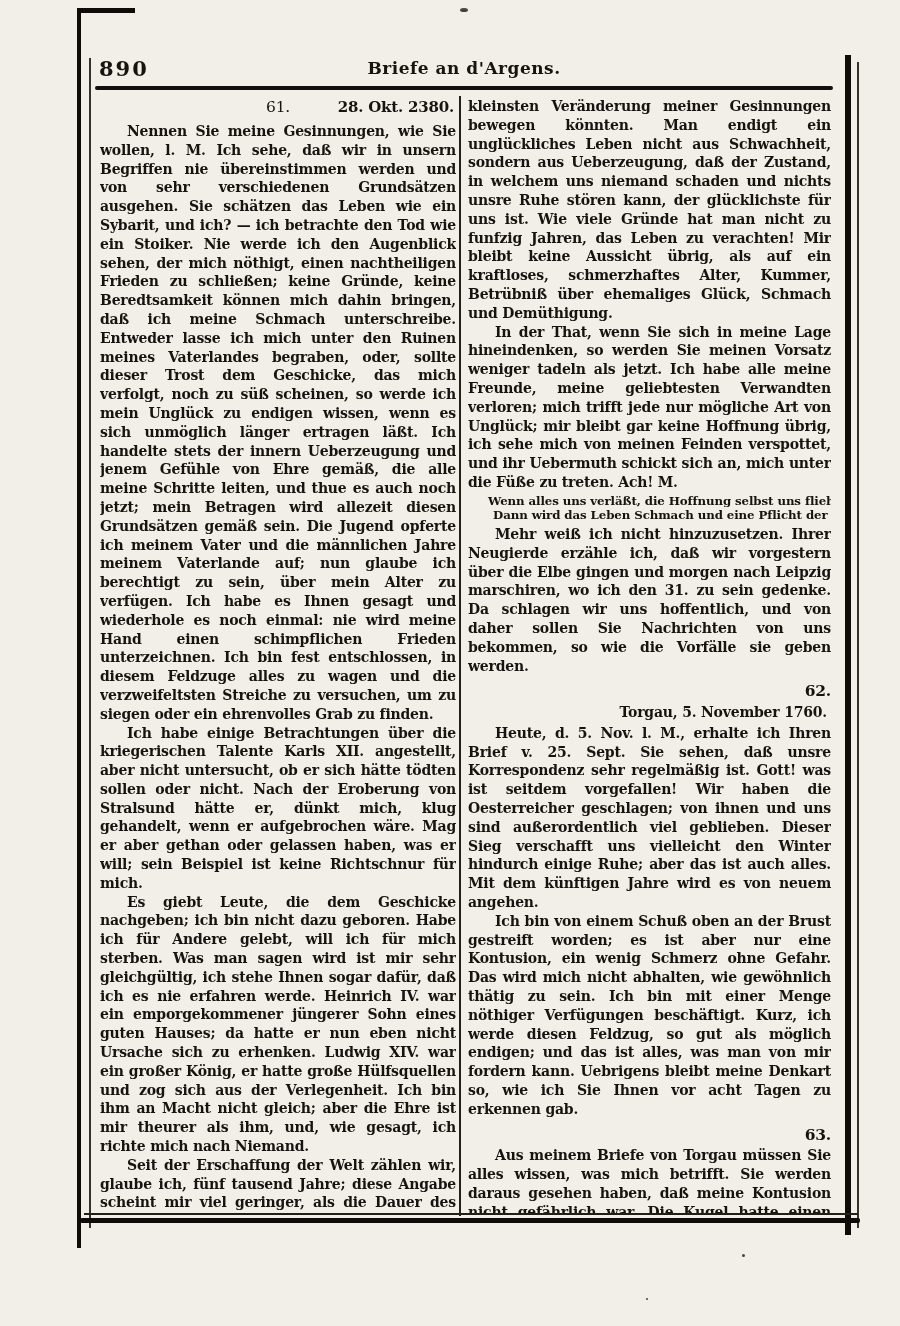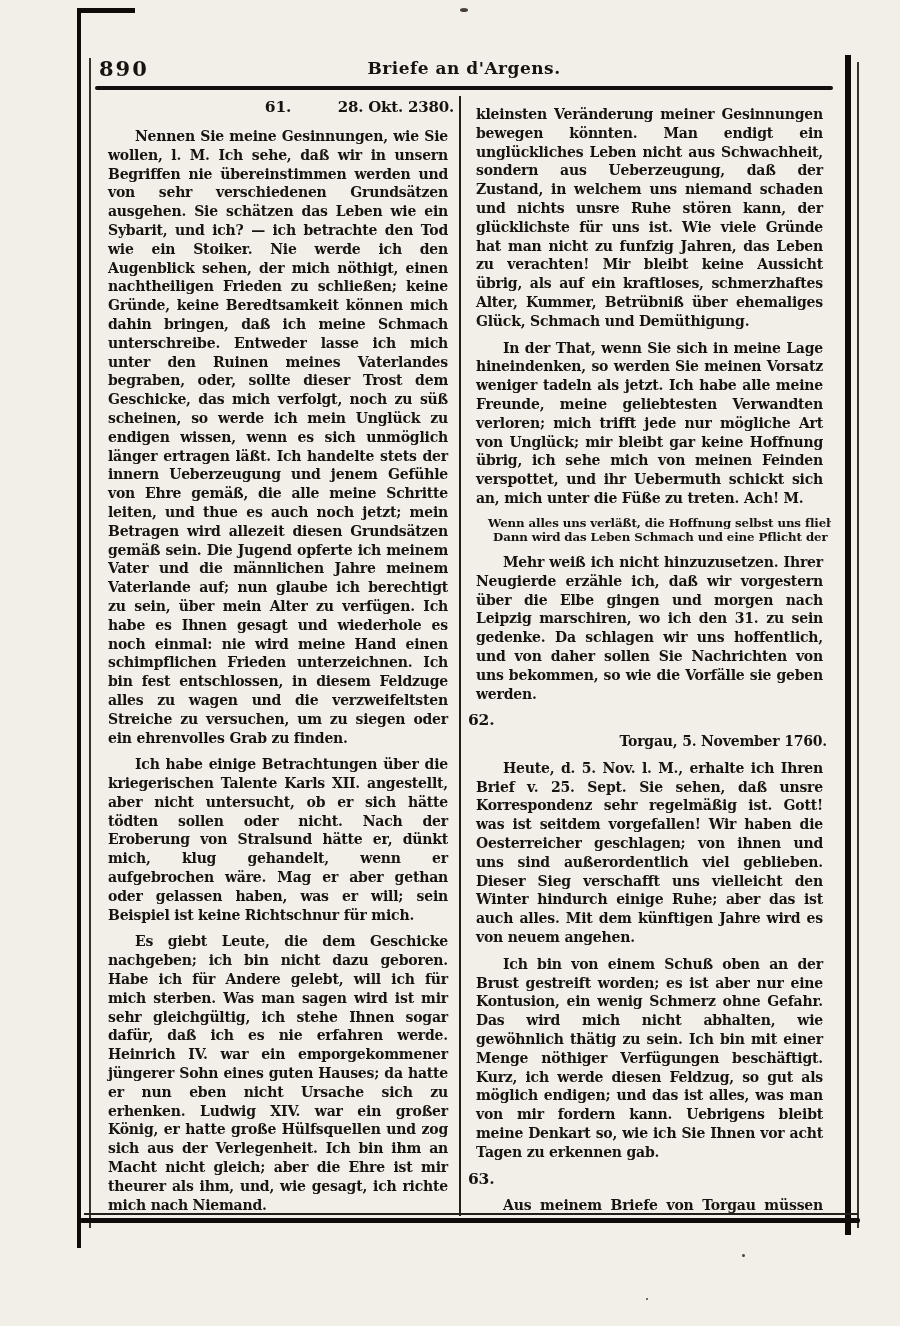--- a/index.html
+++ b/index.html
@@ -30,28 +30,28 @@
   
   .col{
     position:absolute;top:97px;height:1118px;overflow:hidden;
     text-align:justify;
     font-size:14px;font-weight:700;line-height:18.8px;letter-spacing:-0.2px;
   }
   .col-left{left:100px;width:356px;}
   .col-right{left:468px;width:363px;}
   .col-divider{position:absolute;left:459px;top:96px;width:2px;height:1120px;background:#241e18;}
 
-  .para{margin:8px;text-indent:27px;}
+  .para{margin:0;text-indent:27px;}
   .para.noindent{text-indent:0;}
 
   .letterhead{position:relative;margin:1px 0 3px 0;height:21px;}
-  .lh-num{display:block;text-align:center;font-size:15.5px;font-weight:700;}
+  .lh-num{display:block;text-align:center;font-size:15.5px;font-weight:400;}
   .lh-date{position:absolute;right:2px;top:0;font-size:15px;font-weight:700;}
 
-  .letter-num{text-align:left;font-size:15.5px;font-weight:700;margin:7px 0 2px 0;text-indent:0;}
+  .letter-num{text-align:right;font-size:15.5px;font-weight:700;margin:7px 0 2px 0;text-indent:0;}
   .dateline{text-align:right;font-size:14px;font-weight:700;margin:0 4px 2px 0;text-indent:0;}
 
   .verse{margin:2px 0 2px 20px;font-size:11.8px;line-height:14.6px;letter-spacing:-0.1px;text-align:left;}
   .verse-line{white-space:nowrap;}
   .verse-line + .verse-line{margin-left:5px;}
 
   
   .bottom-rule-thin{position:absolute;left:84px;top:1213px;width:774px;height:2px;background:#241e18;}
   .bottom-rule-thick{position:absolute;left:80px;top:1218px;width:780px;height:5px;background:#0e0b08;border-radius:2px;}
 </style>

